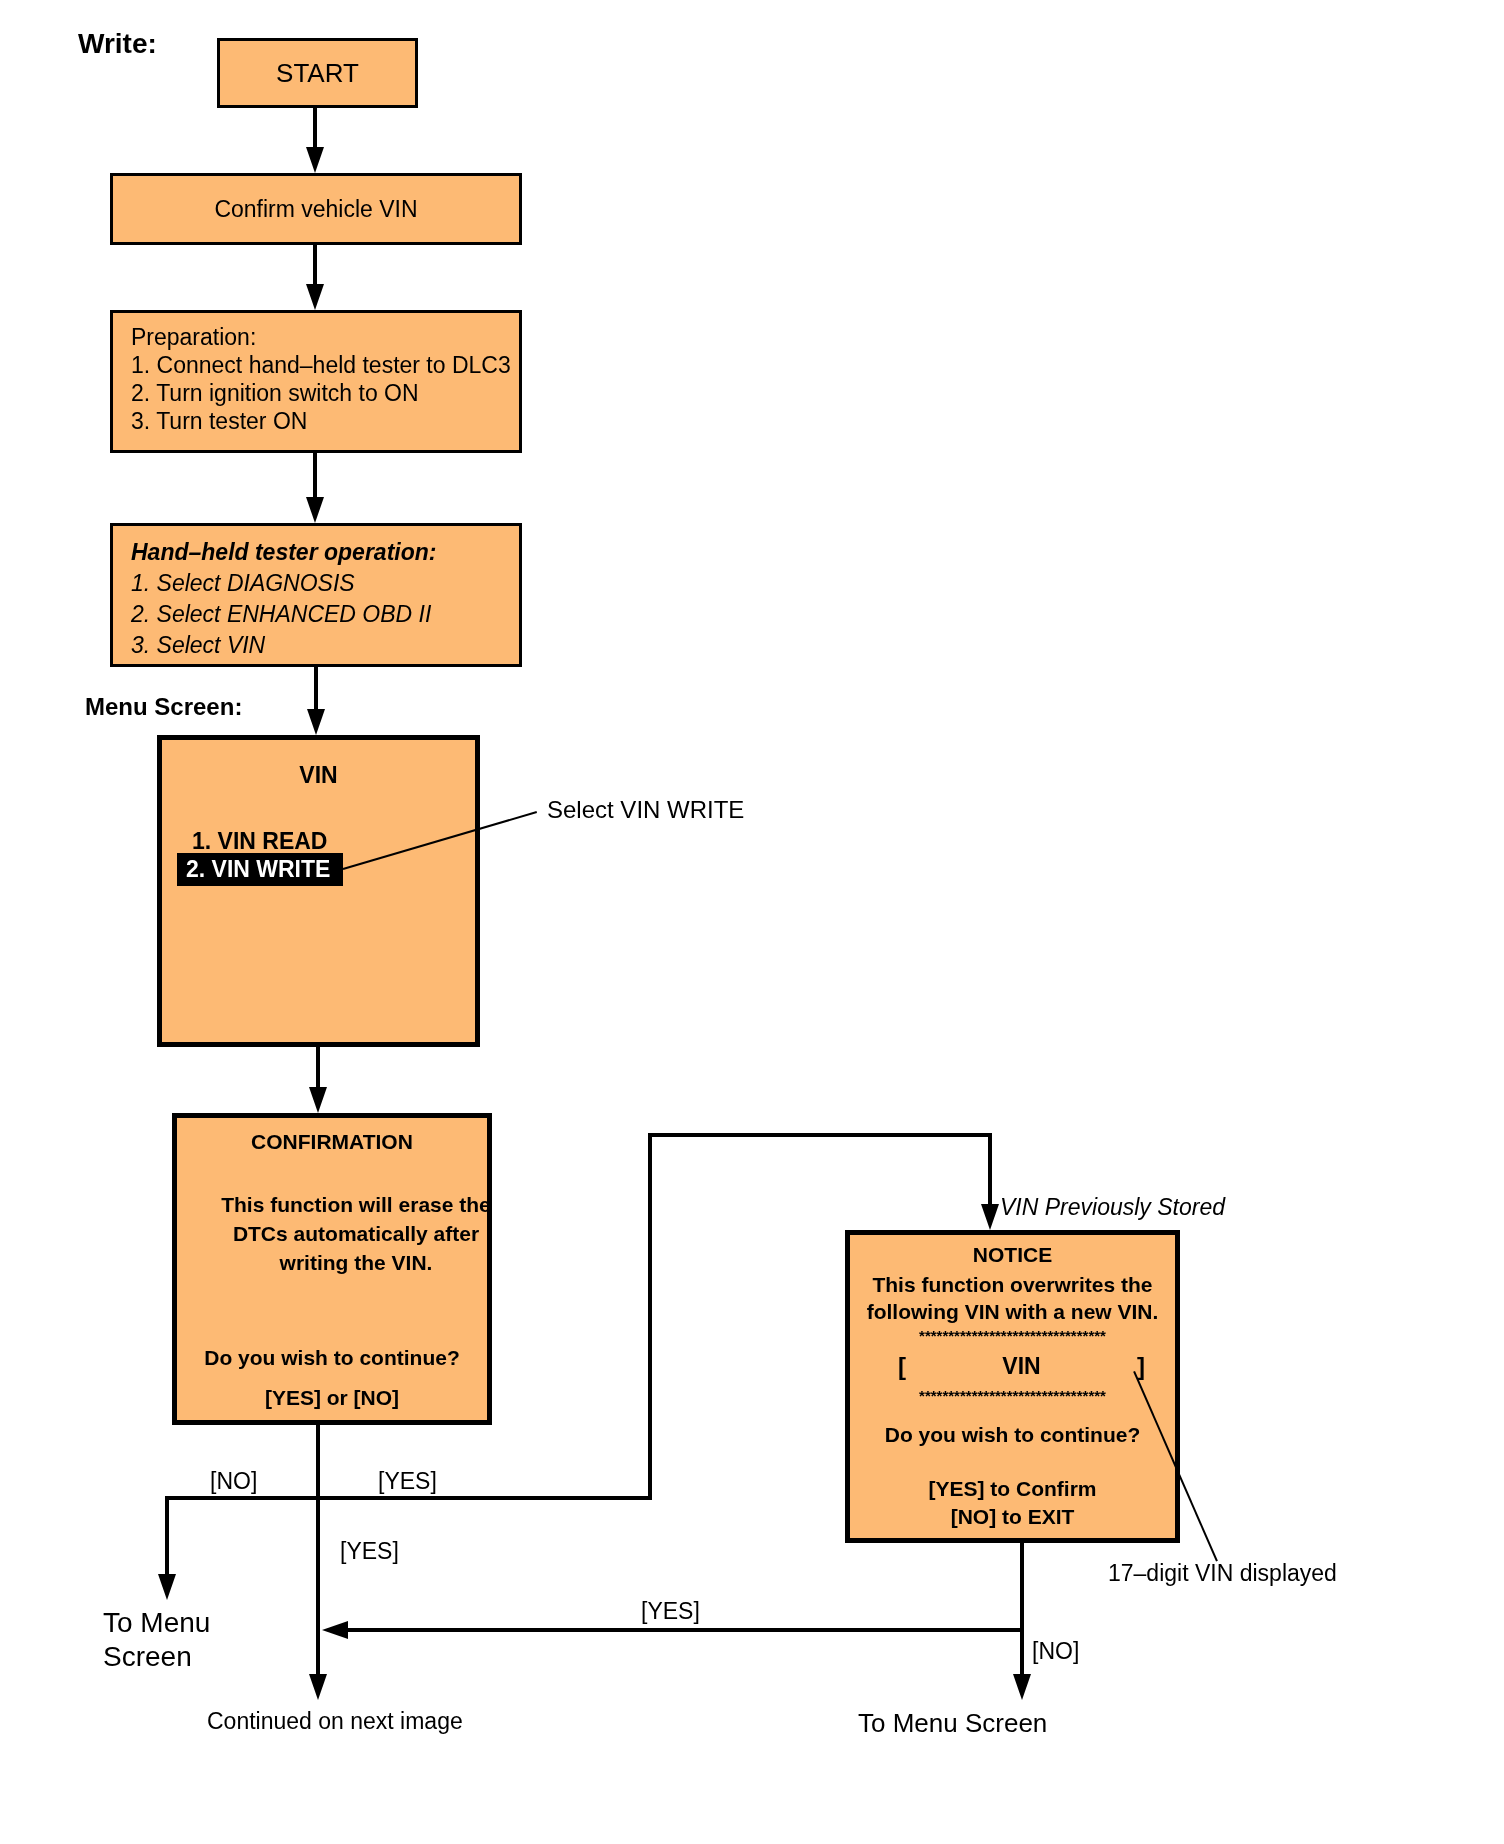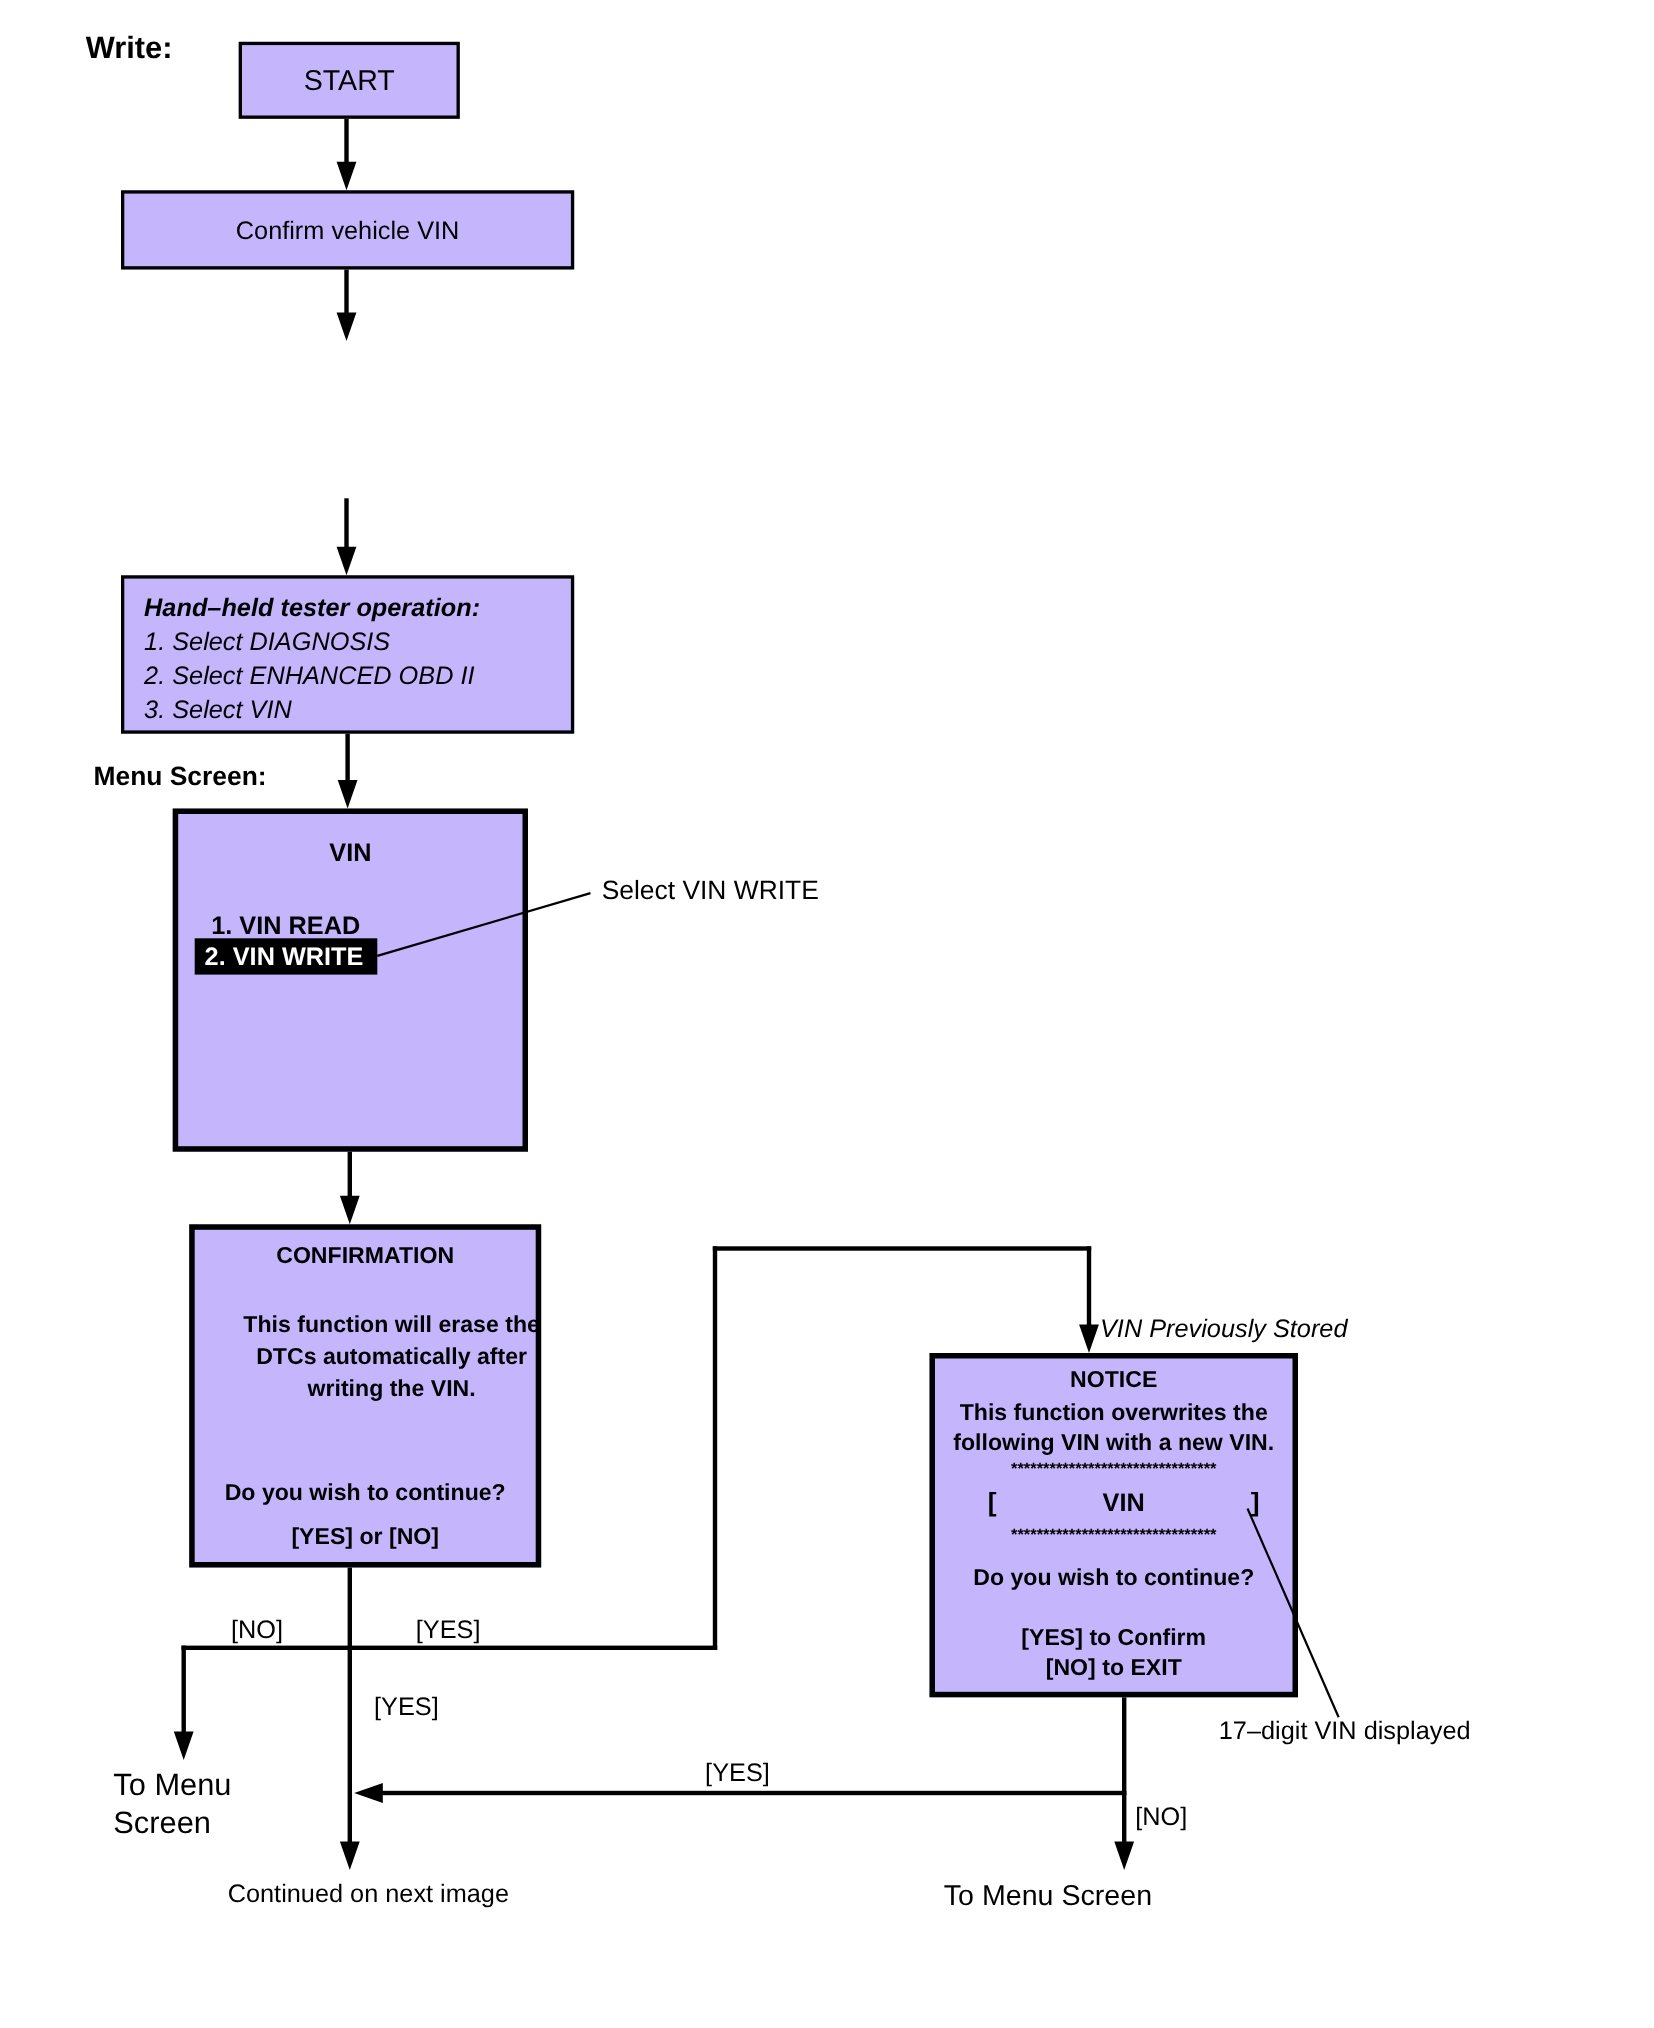--- a/index.html
+++ b/index.html
@@ -3,21 +3,21 @@
 <meta charset="utf-8">
 <style>
   html,body { margin:0; padding:0; background:#ffffff; }
   #page {
     position:relative; width:1388px; height:1844px; background:#ffffff;
     font-family:"Liberation Sans", sans-serif; color:#000;
     overflow:hidden;
   }
   .lbl { position:absolute; white-space:nowrap; color:#000; }
   .b { font-weight:bold; }
-  .box { position:absolute; box-sizing:border-box; border:3px solid #000; background:#c4b5fd; }
+  .box { position:absolute; box-sizing:border-box; border:3px solid #000; background:#fdba74; }
   .thick { border-width:5px; }
   .flexc { display:flex; align-items:center; justify-content:center; }
   .vline, .hline { position:absolute; background:#000; }
   .arr-d { position:absolute; width:0; height:0;
            border-left:9px solid transparent; border-right:9px solid transparent;
            border-top:26px solid #000; }
   .arr-l { position:absolute; width:0; height:0;
            border-top:9px solid transparent; border-bottom:9px solid transparent;
            border-right:26px solid #000; }
   .diag { position:absolute; height:2px; background:#000; transform-origin:0 50%; }
@@ -40,20 +40,26 @@
   <div class="vline" style="left:313px; top:108px; width:4px; height:41px;"></div>
   <div class="arr-d" style="left:306px; top:147px;"></div>
 
   <div class="box flexc" style="left:110px; top:173px; width:412px; height:72px;">
     <span style="font-size:23px;">Confirm vehicle VIN</span>
   </div>
 
   <div class="vline" style="left:313px; top:245px; width:4px; height:41px;"></div>
   <div class="arr-d" style="left:306px; top:284px;"></div>
 
+  <div class="box" style="left:110px; top:310px; width:412px; height:143px; padding:10px 0 0 18px; font-size:23px; line-height:28px;">
+    <div>Preparation:</div>
+    <div>1. Connect hand–held tester to DLC3</div>
+    <div>2. Turn ignition switch to ON</div>
+    <div>3. Turn tester ON</div>
+  </div>
 
   <div class="vline" style="left:313px; top:453px; width:4px; height:46px;"></div>
   <div class="arr-d" style="left:306px; top:497px;"></div>
 
   <div class="box" style="left:110px; top:523px; width:412px; height:144px; padding:11px 0 0 18px; font-size:23px; line-height:31px;font-style:italic;">
     <div class="b">Hand–held tester operation:</div>
     <div>1. Select DIAGNOSIS</div>
     <div>2. Select ENHANCED OBD II</div>
     <div>3. Select VIN</div>
   </div>

